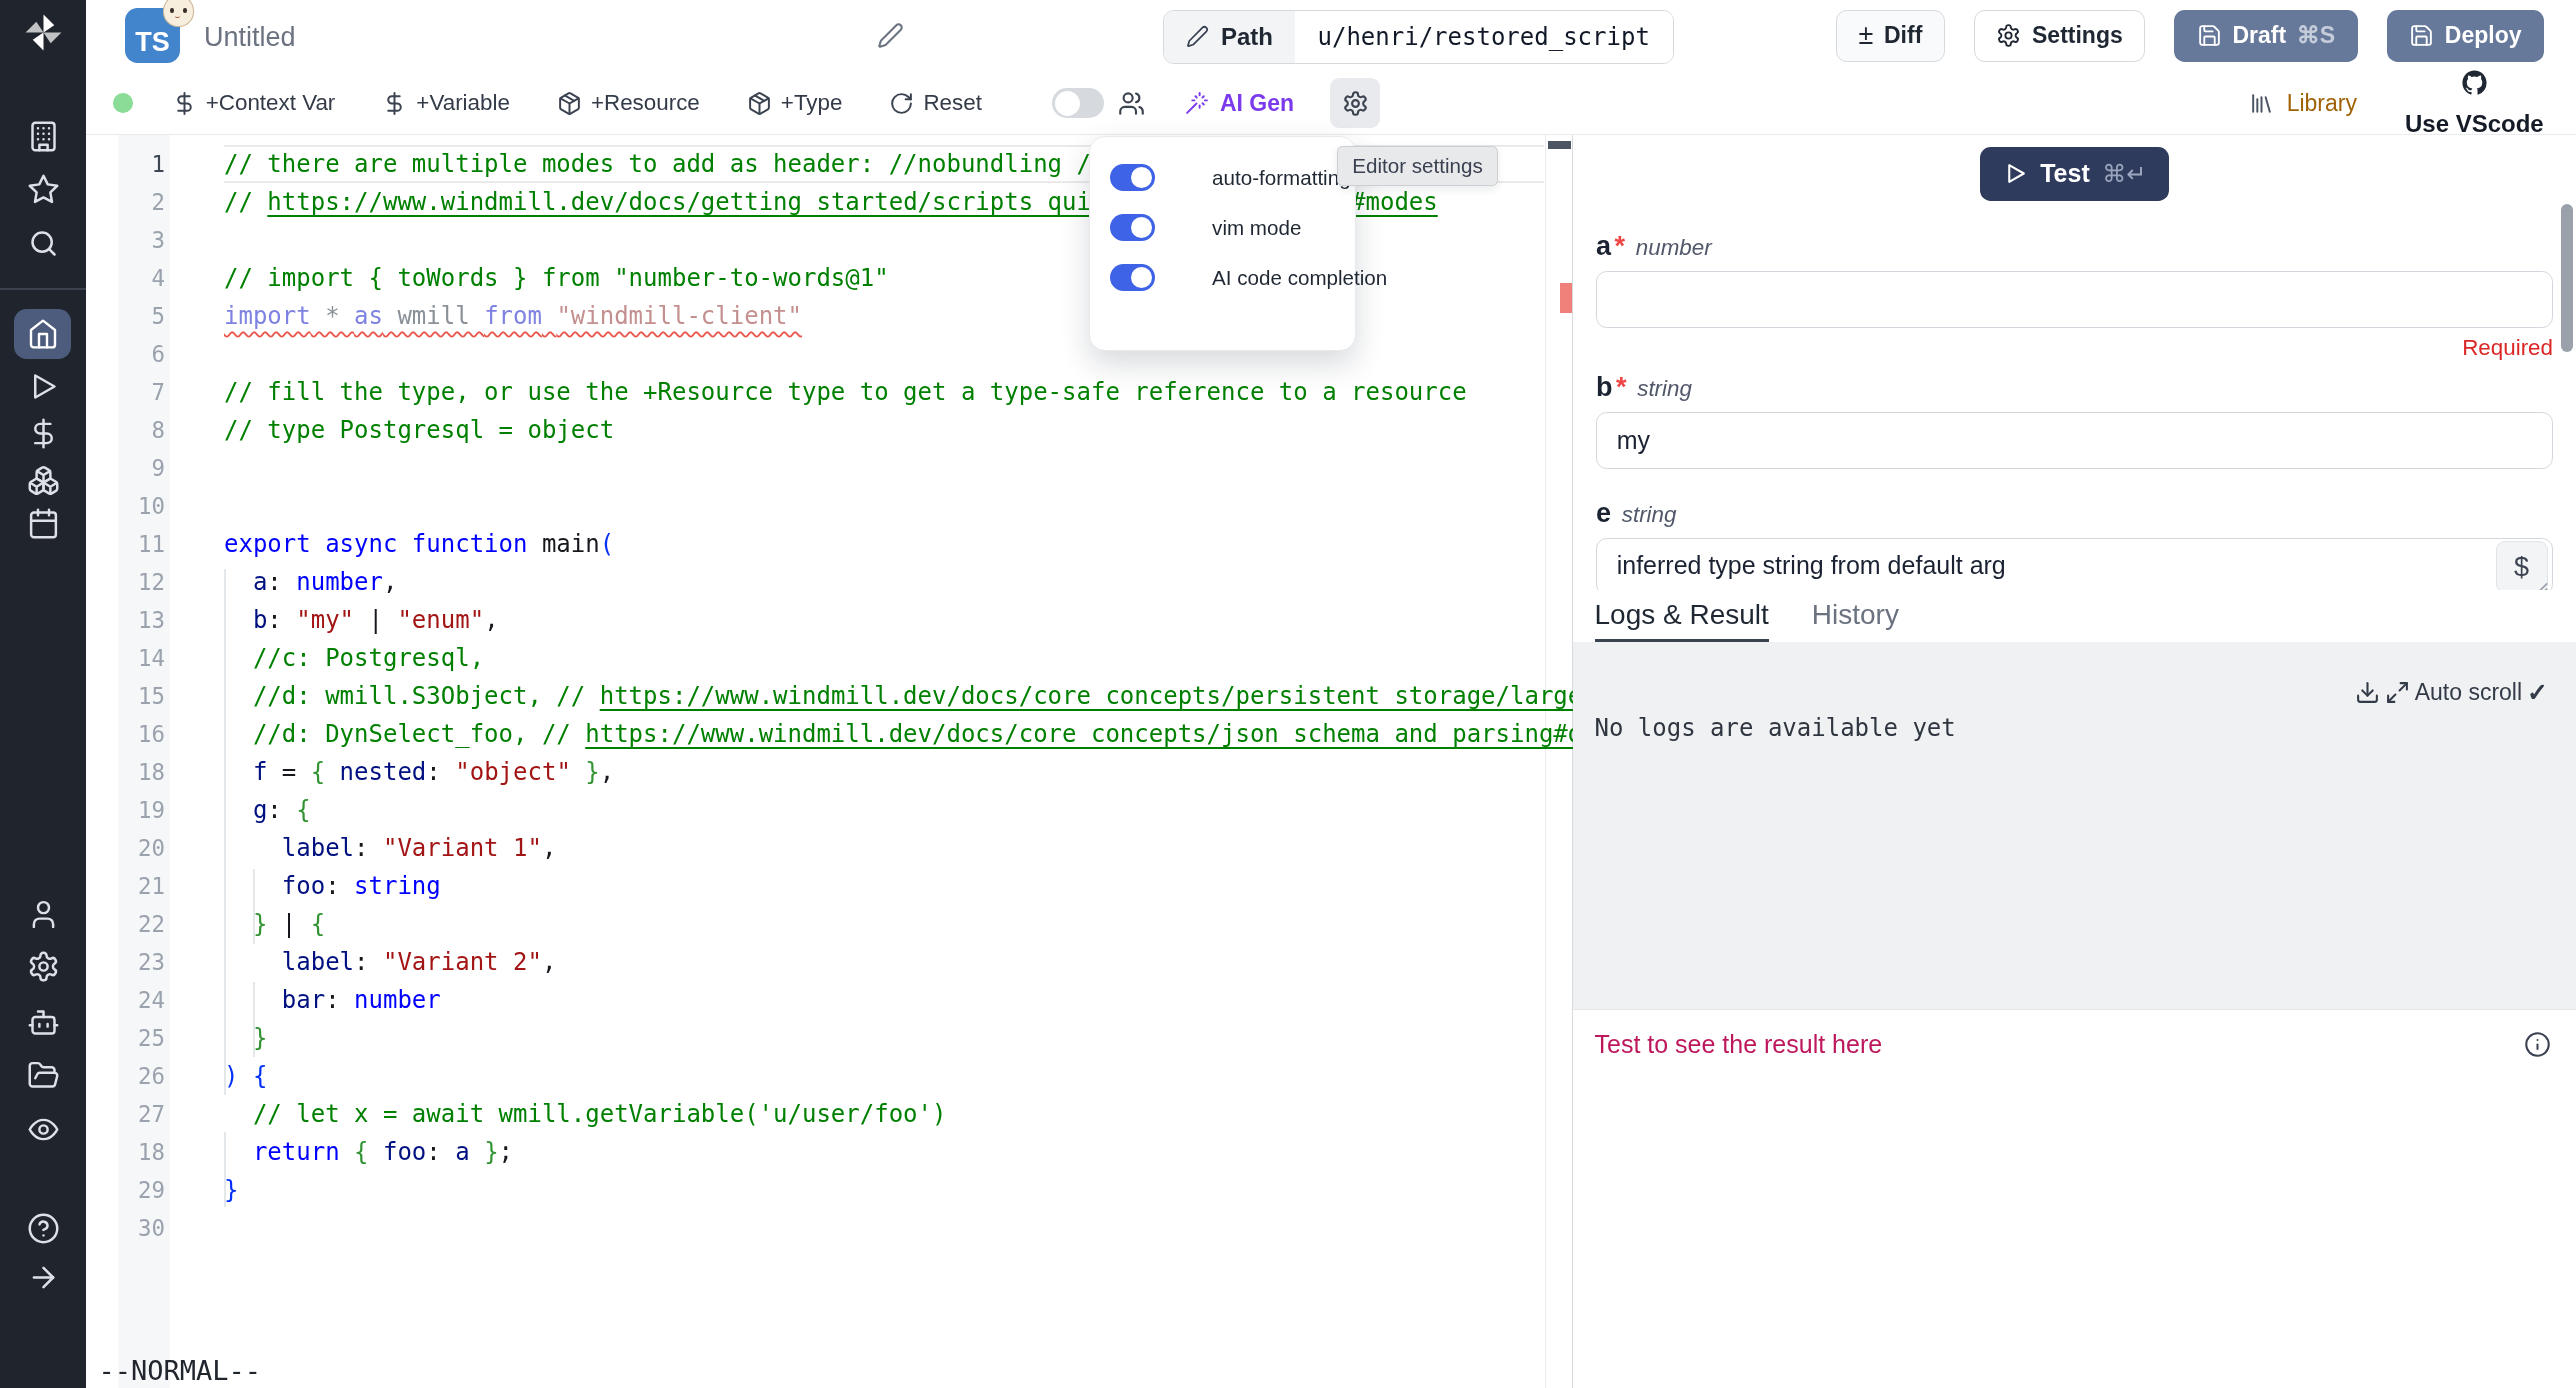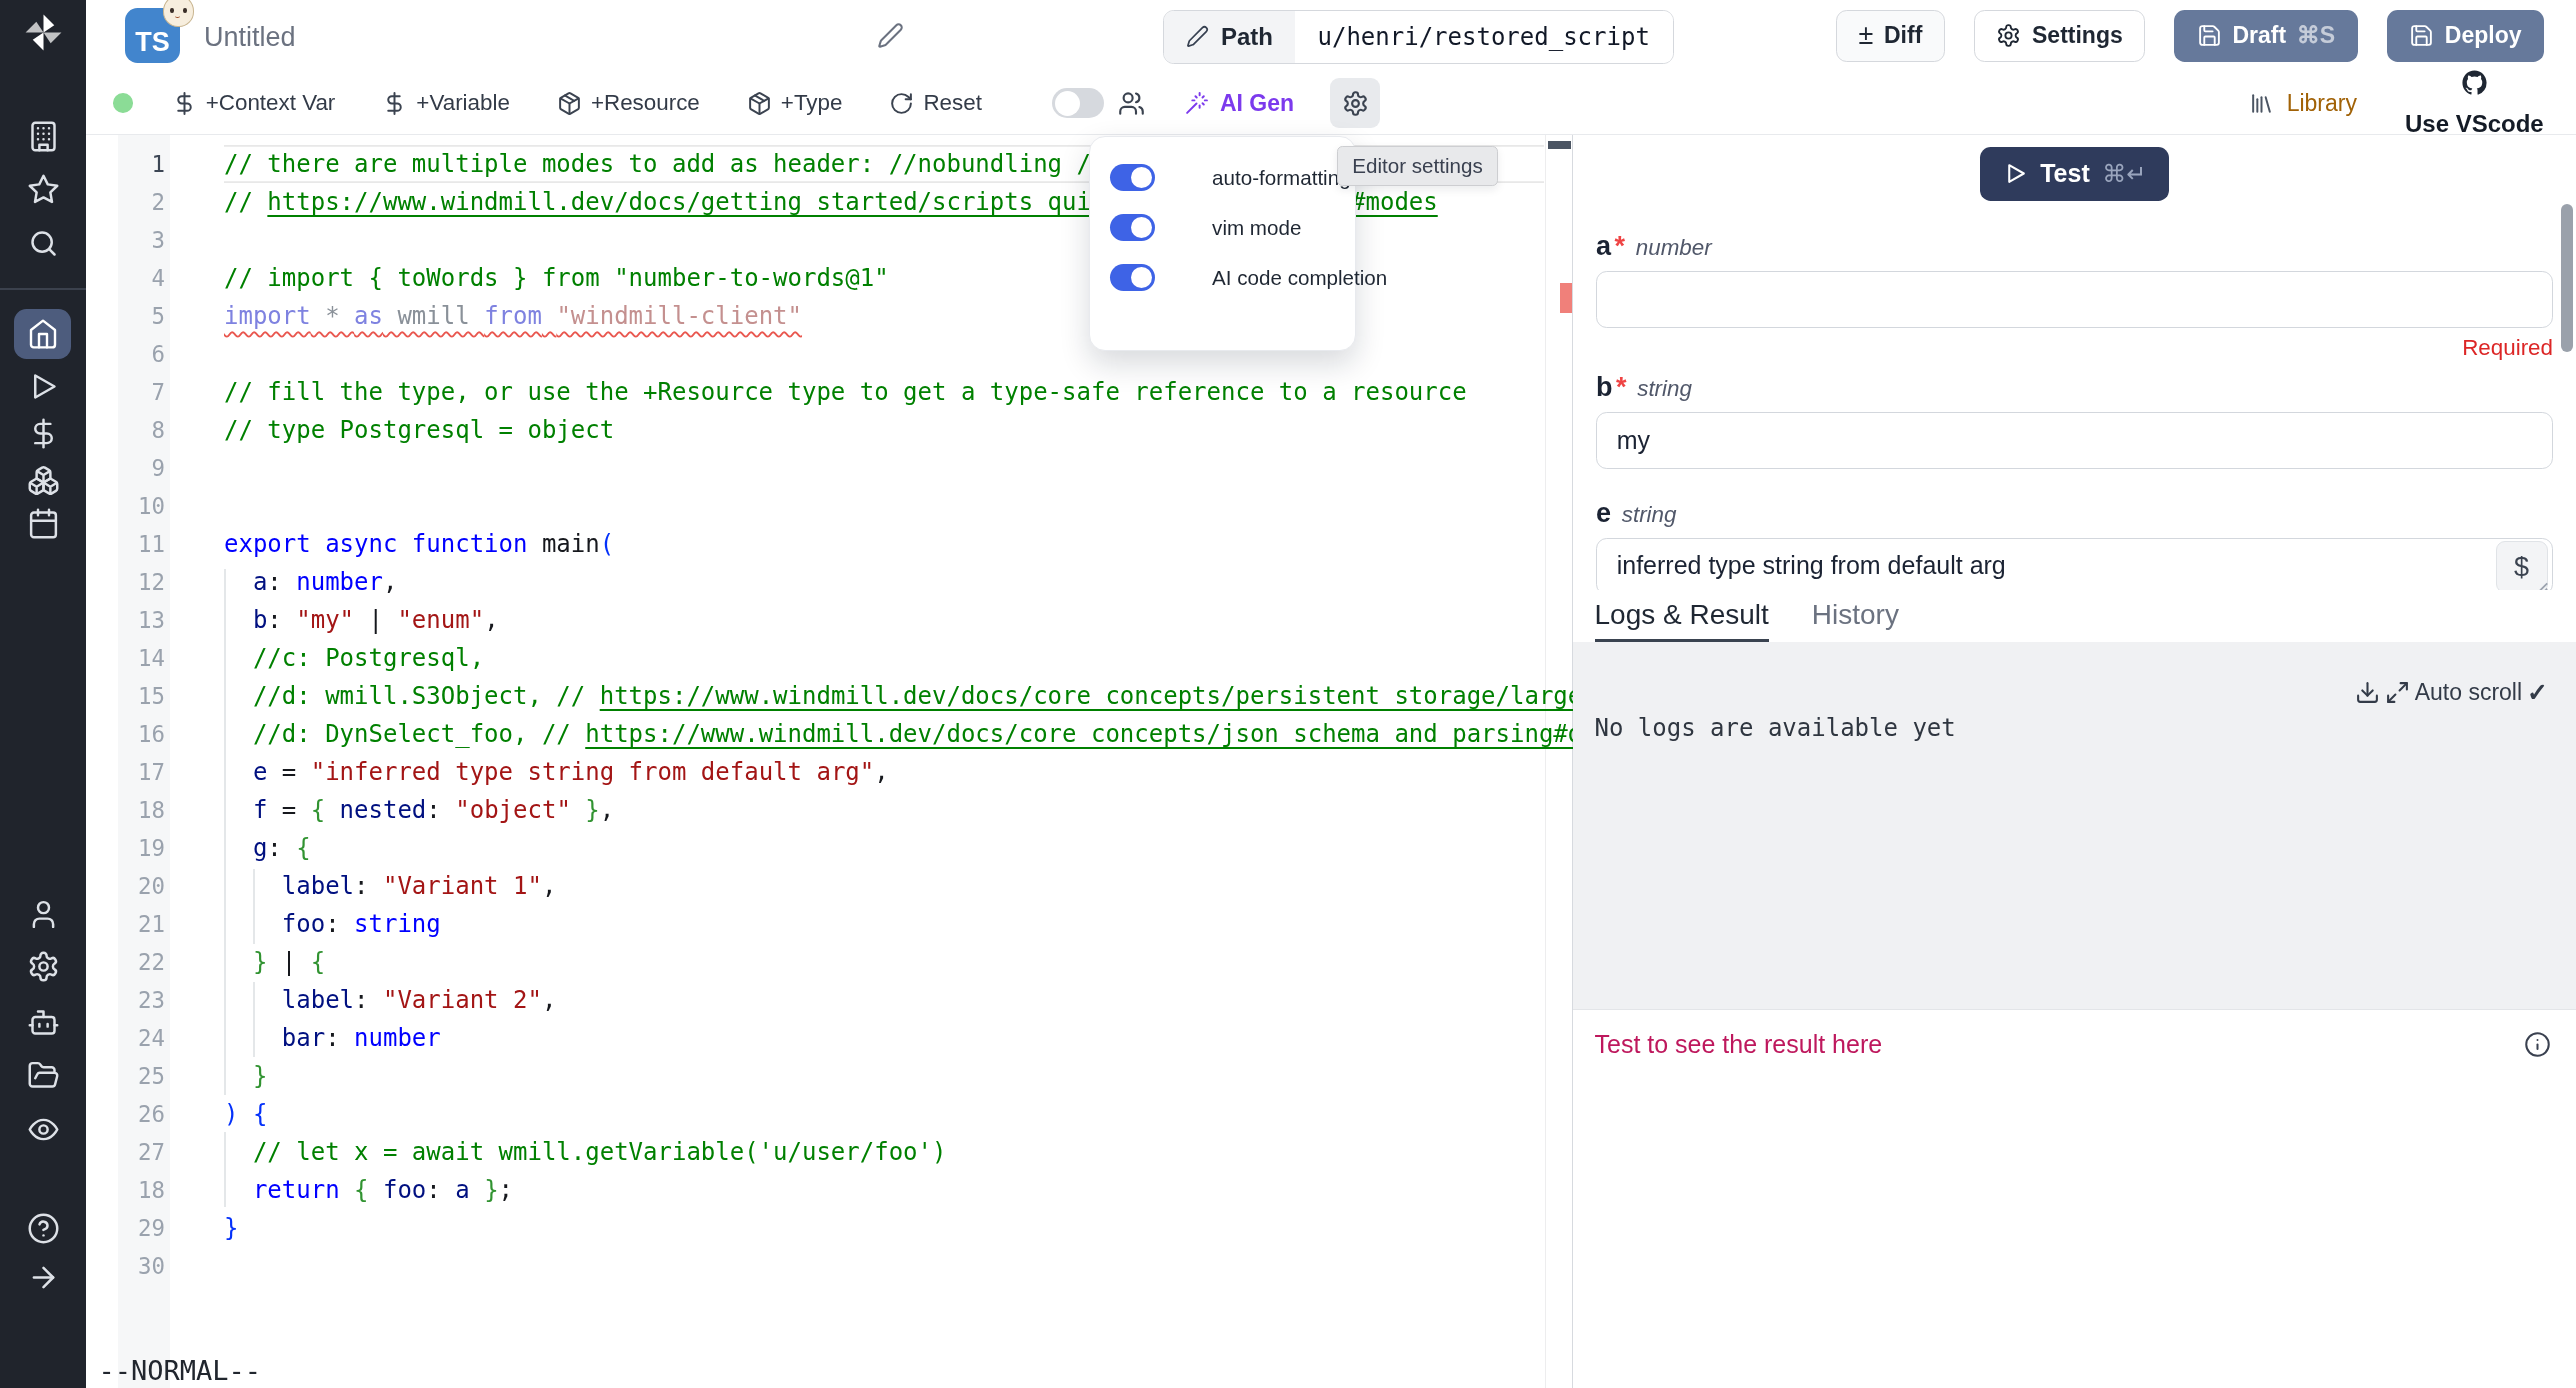--- a/index.html
+++ b/index.html
@@ -426,21 +426,20 @@
         <div class="cl"><span class="ln">7</span><span class="ct"><span class="tk-cm">// fill the type, or use the +Resource type to get a type-safe reference to a resource</span></span></div>
         <div class="cl"><span class="ln">8</span><span class="ct"><span class="tk-cm">// type Postgresql = object</span></span></div>
         <div class="cl"><span class="ln">9</span><span class="ct"></span></div>
         <div class="cl"><span class="ln">10</span><span class="ct"></span></div>
         <div class="cl"><span class="ln">11</span><span class="ct"><span class="tk-kw">export</span><span class="tk-pn"> </span><span class="tk-kw">async</span><span class="tk-pn"> </span><span class="tk-kw">function</span><span class="tk-pn"> main</span><span class="tk-b1">(</span></span></div>
         <div class="cl"><span class="ln">12</span><span class="ct"><span class="tk-id">  a</span><span class="tk-pn">: </span><span class="tk-ty">number</span><span class="tk-pn">,</span></span></div>
         <div class="cl"><span class="ln">13</span><span class="ct"><span class="tk-id">  b</span><span class="tk-pn">: </span><span class="tk-st">"my"</span><span class="tk-pn"> | </span><span class="tk-st">"enum"</span><span class="tk-pn">,</span></span></div>
         <div class="cl"><span class="ln">14</span><span class="ct"><span class="tk-cm">  //c: Postgresql,</span></span></div>
         <div class="cl"><span class="ln">15</span><span class="ct"><span class="tk-cm">  //d: wmill.S3Object, // </span><span class="tk-lk">https://www.windmill.dev/docs/core_concepts/persistent_storage/large_data_files</span></span></div>
         <div class="cl"><span class="ln">16</span><span class="ct"><span class="tk-cm">  //d: DynSelect_foo, // </span><span class="tk-lk">https://www.windmill.dev/docs/core_concepts/json_schema_and_parsing#dynamic-select-options</span></span></div>
-        <div class="cl"><span class="ln">17</span><span class="ct"><span class="tk-id">  e</span><span class="tk-pn"> = </span><span class="tk-st">"inferred type string from default arg"</span><span class="tk-pn">,</span></span></div>
         <div class="cl"><span class="ln">18</span><span class="ct"><span class="tk-id">  f</span><span class="tk-pn"> = </span><span class="tk-b2">{</span><span class="tk-id"> nested</span><span class="tk-pn">: </span><span class="tk-st">"object"</span><span class="tk-pn"> </span><span class="tk-b2">}</span><span class="tk-pn">,</span></span></div>
         <div class="cl"><span class="ln">19</span><span class="ct"><span class="tk-id">  g</span><span class="tk-pn">: </span><span class="tk-b2">{</span></span></div>
         <div class="cl"><span class="ln">20</span><span class="ct"><span class="tk-id">    label</span><span class="tk-pn">: </span><span class="tk-st">"Variant 1"</span><span class="tk-pn">,</span></span></div>
         <div class="cl"><span class="ln">21</span><span class="ct"><span class="tk-id">    foo</span><span class="tk-pn">: </span><span class="tk-ty">string</span></span></div>
         <div class="cl"><span class="ln">22</span><span class="ct"><span class="tk-b2">  }</span><span class="tk-pn"> | </span><span class="tk-b2">{</span></span></div>
         <div class="cl"><span class="ln">23</span><span class="ct"><span class="tk-id">    label</span><span class="tk-pn">: </span><span class="tk-st">"Variant 2"</span><span class="tk-pn">,</span></span></div>
         <div class="cl"><span class="ln">24</span><span class="ct"><span class="tk-id">    bar</span><span class="tk-pn">: </span><span class="tk-ty">number</span></span></div>
         <div class="cl"><span class="ln">25</span><span class="ct"><span class="tk-b2">  }</span></span></div>
         <div class="cl"><span class="ln">26</span><span class="ct"><span class="tk-b1">) </span><span class="tk-b1">{</span></span></div>
         <div class="cl"><span class="ln">27</span><span class="ct"><span class="tk-cm">  // let x = await wmill.getVariable('u/user/foo')</span></span></div>

